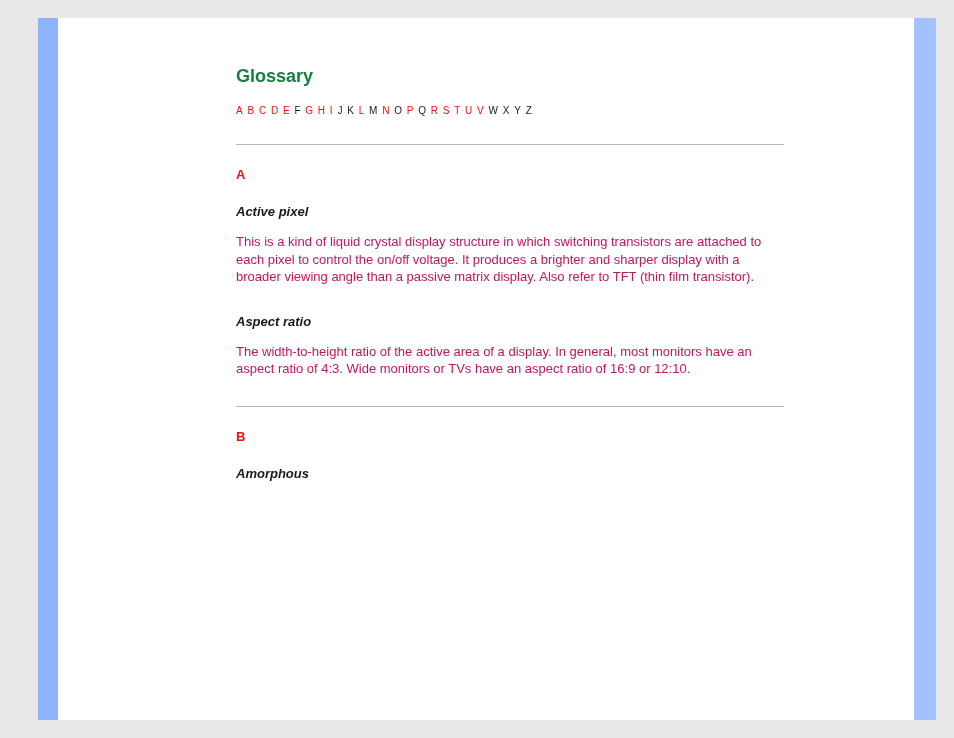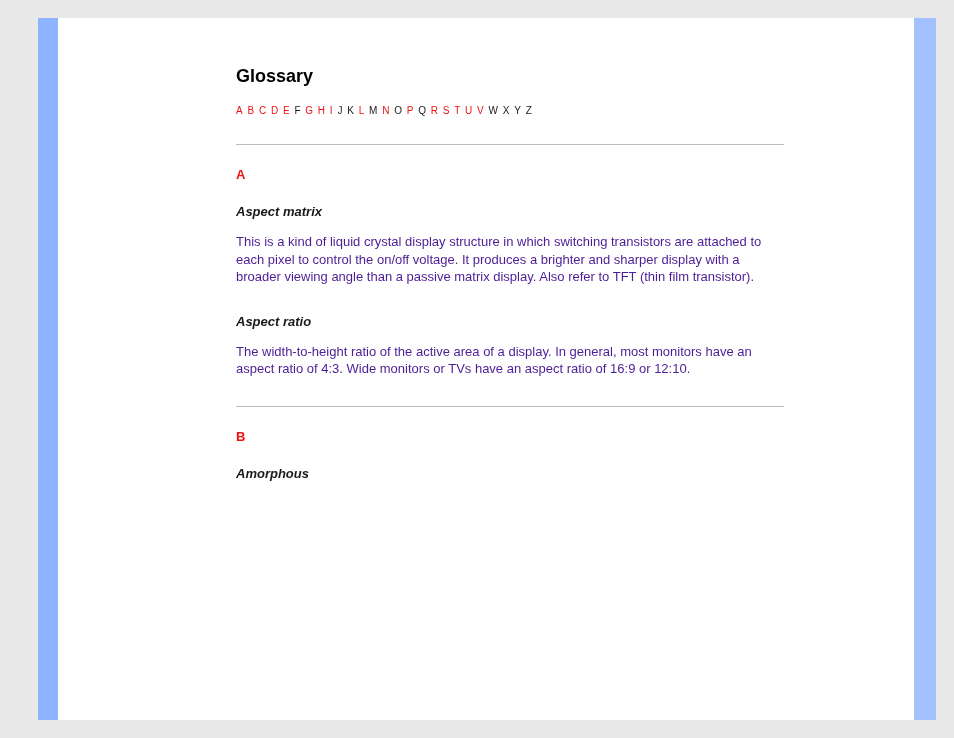--- a/index.html
+++ b/index.html
@@ -33,21 +33,21 @@
       margin-right: 22px;
       height: 702px;
       padding: 48px 0 0 0;
       position: relative;
     }
     .content {
       margin-left: 178px;
       margin-right: 130px;
     }
     .title {
-      color: #000000;
+      color: #15803d;
       font-size: 18px;
       font-weight: bold;
       margin-bottom: 18px;
     }
     .alpha-index {
       font-size: 10px;
       margin-bottom: 28px;
     }
     .alpha-index .letter {
       display: inline-block;
@@ -69,42 +69,42 @@
     .term-title {
       font-weight: bold;
       font-style: italic;
       font-size: 13px;
       margin-bottom: 14px;
     }
     .term-body {
       font-size: 13px;
       line-height: 1.35;
       margin-bottom: 28px;
-      color: #4c1d95;
+      color: #be185d;
     }
   </style>
 </head>
 <body>
 
 <div class="outer">
   <div class="bar bar-left"></div>
   <div class="bar bar-right"></div>
   <div class="page">
     <div class="content">
 
       <div class="title">Glossary</div>
 
       <div class="alpha-index"><span class="letter active">A</span> <span class="letter active">B</span> <span class="letter active">C</span> <span class="letter active">D</span> <span class="letter active">E</span> <span class="letter inactive">F</span> <span class="letter active">G</span> <span class="letter active">H</span> <span class="letter active">I</span> <span class="letter inactive">J</span> <span class="letter inactive">K</span> <span class="letter active">L</span> <span class="letter inactive">M</span> <span class="letter active">N</span> <span class="letter inactive">O</span> <span class="letter active">P</span> <span class="letter inactive">Q</span> <span class="letter active">R</span> <span class="letter active">S</span> <span class="letter active">T</span> <span class="letter active">U</span> <span class="letter active">V</span> <span class="letter inactive">W</span> <span class="letter inactive">X</span> <span class="letter inactive">Y</span> <span class="letter inactive">Z</span> </div>
 
       <hr class="divider">
 
       <div class="section-letter">A</div>
 
       <div class="entry">
-        <div class="term-title">Aspect matrix</div>
+        <div class="term-title">Active pixel</div>
         <div class="term-body">This is a kind of liquid crystal display structure in which switching transistors are attached to each pixel to control the on/off voltage. It produces a brighter and sharper display with a broader viewing angle than a passive matrix display. Also refer to TFT (thin film transistor).</div>
       </div>
 
 
       <div class="entry">
         <div class="term-title">Aspect ratio</div>
         <div class="term-body">The width-to-height ratio of the active area of a display. In general, most monitors have an aspect ratio of 4:3. Wide monitors or TVs have an aspect ratio of 16:9 or 12:10.</div>
       </div>
 
       <hr class="divider">

